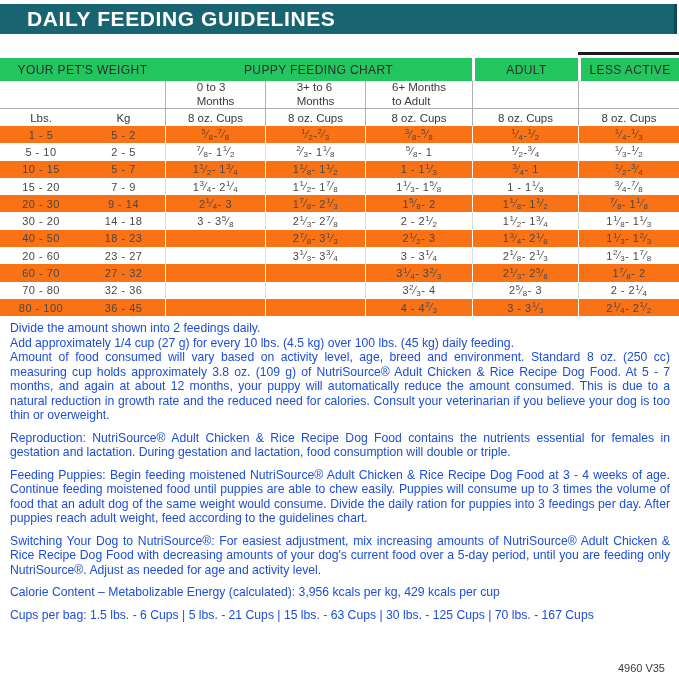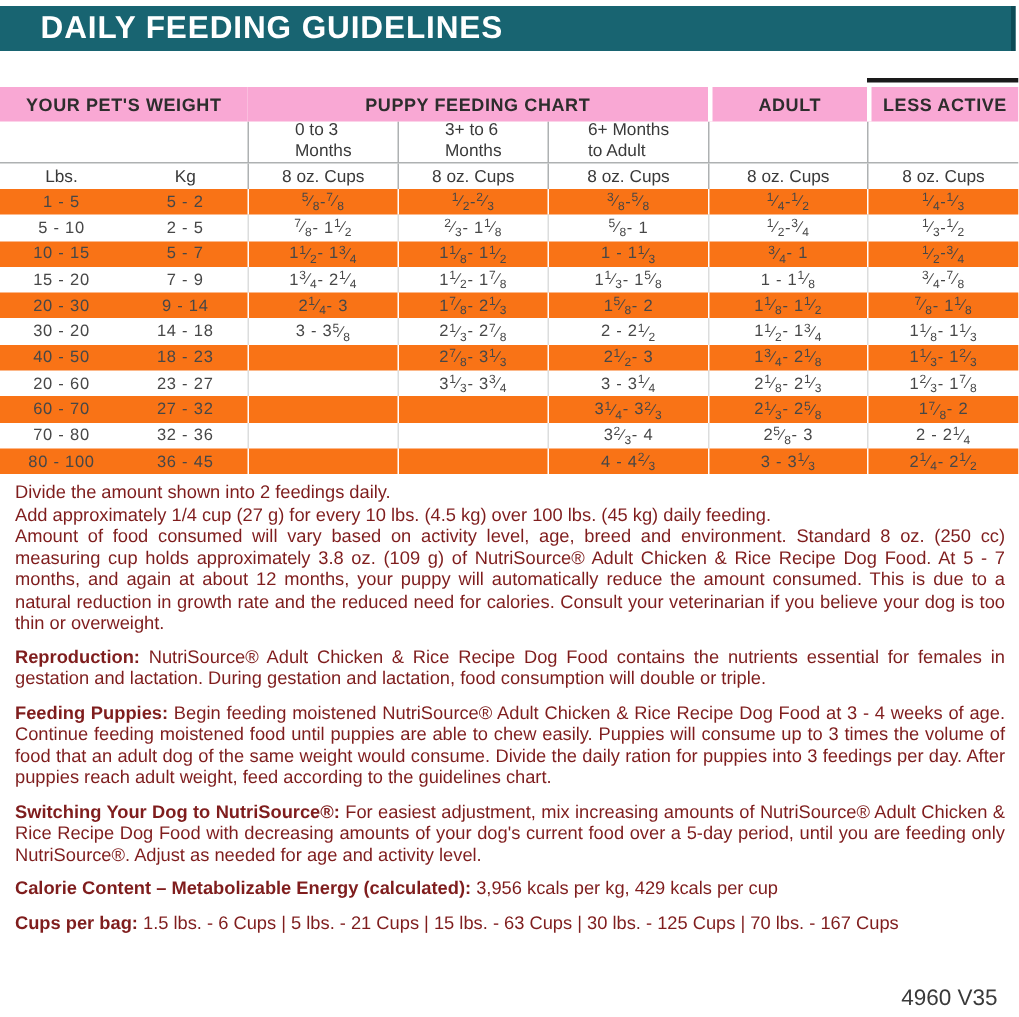--- a/index.html
+++ b/index.html
@@ -7,21 +7,21 @@
   body{font-family:"Liberation Sans",sans-serif;position:relative;color:#2e2e2e}
 
   
   .titlebar{position:absolute;left:0;top:4px;width:677px;height:30px;background:#186471;
     border-right:3px solid #0d4a55;display:flex;align-items:center;padding-left:27px}
   .titlebar span{color:#fff;font-weight:bold;font-size:21px;letter-spacing:.6px}
 
   
   .tbl{position:absolute;left:0;top:58px;width:679px}
   .thead{position:relative;display:flex;height:23px}
-  .hc{background:#f9a8d4;font-weight:bold;font-size:12px;color:#2d2d2d;
+  .hc{background:#22c55e;font-weight:normal;font-size:12px;color:#2d2d2d;
     display:flex;align-items:center;justify-content:center;letter-spacing:.4px}
   .hc.w{width:165px}.hc.p{width:307px}
   .hc.a{width:106px;border-left:3px solid #fff}
   .hc.l{width:101px;border-left:3px solid #fff}
   .black-tab{position:absolute;top:-6px;left:578px;width:101px;height:3px;background:#1a1a1a}
 
   .c1{width:82px}.c2{width:83px}.c3{width:100px}.c4{width:100px}.c5{width:107px}.c6{width:106px}.c7{width:101px}
 
   .months{display:flex;height:27px}
   .mc{display:flex;align-items:center;justify-content:center;text-align:left;
@@ -37,26 +37,26 @@
   .tc.vb{border-left:1px solid #dcdddd}
   .trow.stripe .tc.vb{border-left-color:#fff}
 
   
   .fr{white-space:nowrap}
   .fr .fn{font-size:8px;vertical-align:3.5px}
   .fr .fs{font-size:10.5px}
   .fr .fd{font-size:8px;vertical-align:-2.5px}
 
   
-  .text{position:absolute;left:10px;top:321px;width:660px;font-size:12.2px;line-height:14.5px;color:#7f1d1d}
+  .text{position:absolute;left:10px;top:321px;width:660px;font-size:12.2px;line-height:14.5px;color:#1d4ed8}
   .just{text-align:justify}
   .boldline{font-weight:bold}
   .sec{margin-top:8px}
-  .sec b{font-weight:bold}
-  .code{position:absolute;right:14px;bottom:4px;font-size:15px;color:#3a3a3a}
+  .sec b{font-weight:normal}
+  .code{position:absolute;right:14px;bottom:4px;font-size:11px;color:#3a3a3a}
 </style>
 </head>
 <body>
 
 <div class="titlebar">
   <span>DAILY FEEDING GUIDELINES</span>
 </div>
 
 <div class="tbl">
   <div class="thead">

